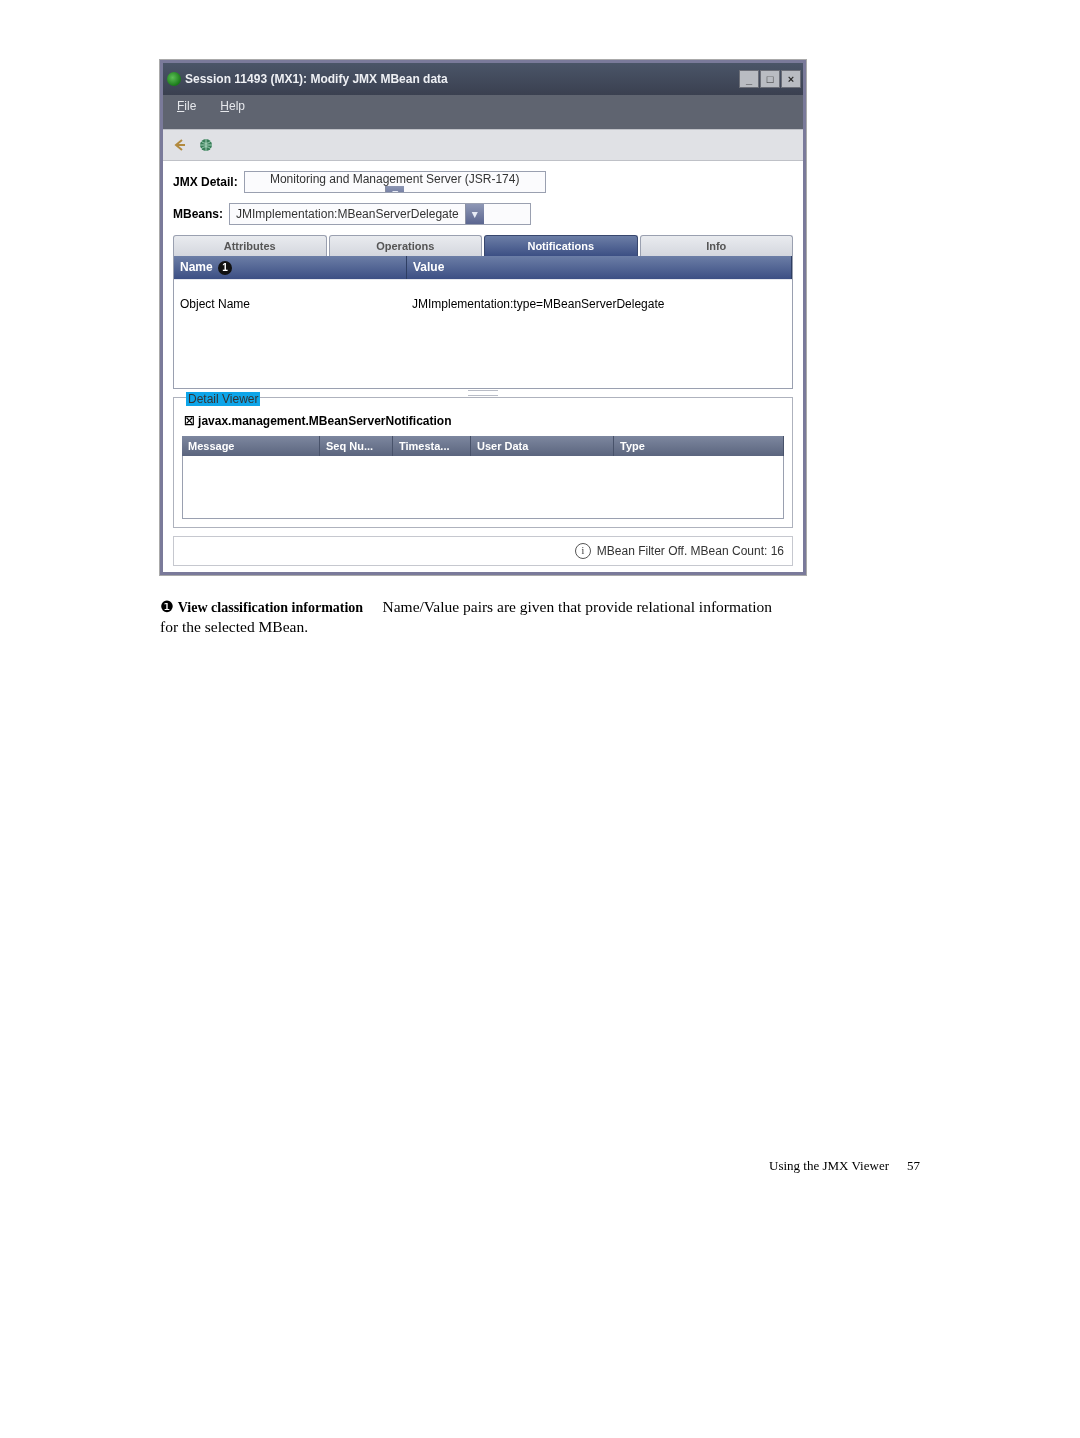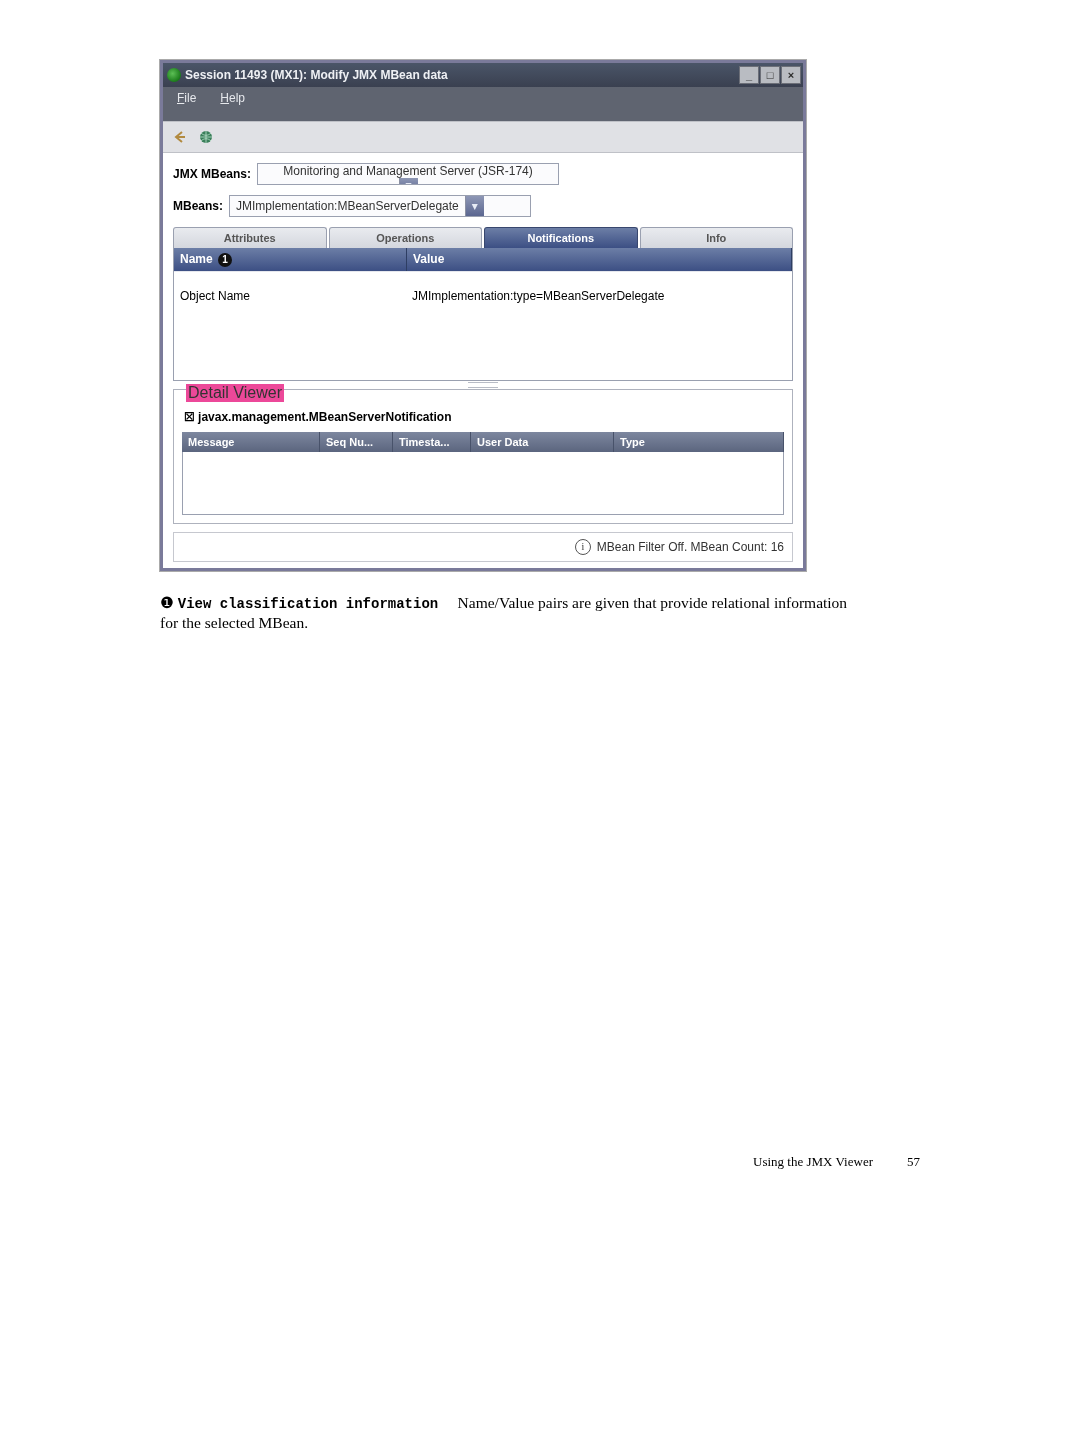--- a/index.html
+++ b/index.html
@@ -27,21 +27,21 @@
     box-shadow: 0 0 0 1px #aaa;
   }
   .titlebar {
     background: linear-gradient(to bottom, #4a5568, #3a4050);
     color: #eef0f4;
     display: flex;
     align-items: center;
     justify-content: space-between;
     font-weight: bold;
     font-size: 12px;
-    height: 24px;
+    height: 32px;
     padding: 0 2px 0 4px;
     font-family: Tahoma, Arial, sans-serif;
   }
   .titlebar .title-left { display: flex; align-items: center; gap: 4px; }
   .titlebar .title-icon {
     width: 14px; height: 14px;
     background: radial-gradient(circle at 40% 40%, #5cbf55, #1a7a1a 70%);
     border-radius: 50%;
   }
   .win-controls { display: flex; gap: 0; }
@@ -157,22 +157,22 @@
     width: 30px; height: 4px;
     border-top: 1px solid #b8bcc6;
     border-bottom: 1px solid #b8bcc6;
   }
   .detail-fieldset {
     border: 1px solid #aeb2bd;
     padding: 8px;
     margin: 0 0 8px 0;
   }
   .detail-legend {
-    font-size: 16px; color: #333;
-    background: #ec4899; padding: 0 2px;
+    font-size: 12px; color: #333;
+    background: #0ea5e9; padding: 0 2px;
     position: relative; top: -14px; left: 4px;
     width: fit-content;
     text-align: right;
   }
   .detail-title {
     font-weight: bold;
     font-size: 12px;
     margin: -6px 0 8px 2px;
   }
   .dgridhead {
@@ -215,31 +215,31 @@
   .body-text {
     margin-top: 22px;
     font-family: "Palatino Linotype", Palatino, Georgia, serif;
     font-size: 15.5px;
     line-height: 1.35;
     color: #000;
     width: 770px;
   }
   .body-text .lead {
     font-weight: bold;
-    font-family: Liberation Mono, monospace;
+    font-family: Liberation Serif, serif;
     font-size: 14px;
   }
   .footer {
     margin-top: 520px;
     font-family: "Palatino Linotype", Palatino, Georgia, serif;
     font-size: 13px;
     color: #000;
     display: flex;
     justify-content: flex-end;
-    gap: 34px;
+    gap: 18px;
     padding-right: 0;
   }
 </style>
 </head>
 <body>
 
 <div class="page">
 
 
   <div class="window">
@@ -270,21 +270,21 @@
       <div class="tbtn">
         <svg width="16" height="16" viewBox="0 0 16 16">
             <circle cx="8" cy="8" r="6" fill="#3a7f5a"></circle>
             <path d="M2 8 H14 M8 2 V14 M3 4 C6 7 10 7 13 4 M3 12 C6 9 10 9 13 12" stroke="#bfe5cf" stroke-width="0.8" fill="none"></path>
           </svg>
       </div>
     </div>
 
     <div class="content-area">
       <div class="selector-row">
-        <span class="lbl">JMX MBeans:</span>
+        <span class="lbl">JMX Detail:</span>
         <div class="combo" style="width:300px;flex-direction:column;">
           <span class="ct">Monitoring and Management Server (JSR-174)</span>
           <span class="dd">▾</span>
         </div>
       </div>
       <div class="selector-row">
         <span class="lbl">MBeans:</span>
         <div class="combo" style="width:300px;">
           <span class="ct">JMImplementation:MBeanServerDelegate</span>
           <span class="dd">▾</span>

